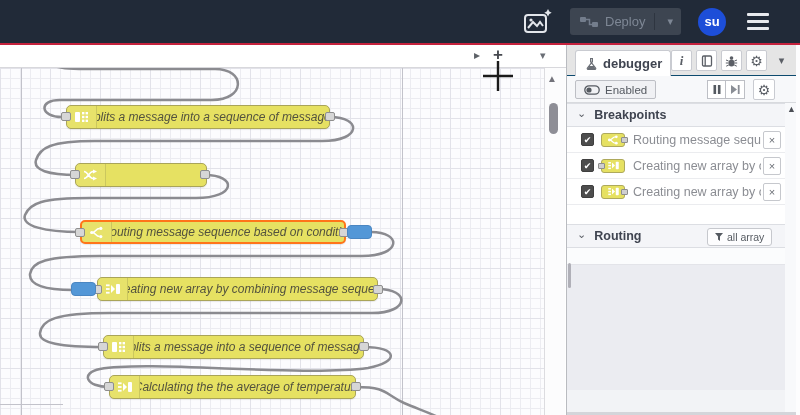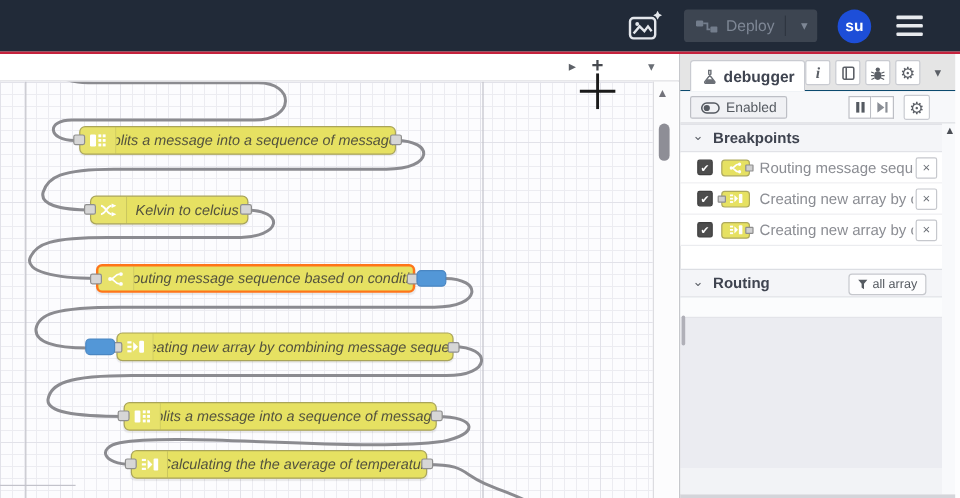--- a/index.html
+++ b/index.html
@@ -172,21 +172,20 @@
     <div class="port abs" style="left:325px; top:44px;"></div>
 
     <div class="node" style="left:75px; top:95px; width:132px;">
       <div class="icon-box">
         <svg width="13" height="12" viewBox="0 0 13 12">
             <path d="M0 2.5 C4 2.5 5 9.5 9 9.5 M0 9.5 C4 9.5 5 2.5 9 2.5" fill="none" stroke="#fff" stroke-width="1.6"></path>
             <path d="M9 0.6 l4 1.9 -4 1.9 z" fill="#fff"></path>
             <path d="M9 7.6 l4 1.9 -4 1.9 z" fill="#fff"></path>
           </svg>
       </div>
-      <div class="nlabel">Kelvin to celcius</div>
     </div>
     <div class="port abs" style="left:70px; top:102px;"></div>
     <div class="port abs" style="left:200px; top:102px;"></div>
 
     <div class="node selected" style="left:80px; top:152px; width:266px;">
       <div class="icon-box">
         <svg width="13" height="13" viewBox="0 0 13 13">
             <circle cx="1.7" cy="6.5" r="1.6" fill="#fff"></circle>
             <path d="M2 6.5 C6 6.5 5.5 2.4 9.5 2.4 M2 6.5 C6 6.5 5.5 10.6 9.5 10.6" fill="none" stroke="#fff" stroke-width="1.5"></path>
             <circle cx="10.8" cy="2.4" r="1.6" fill="#fff"></circle>

